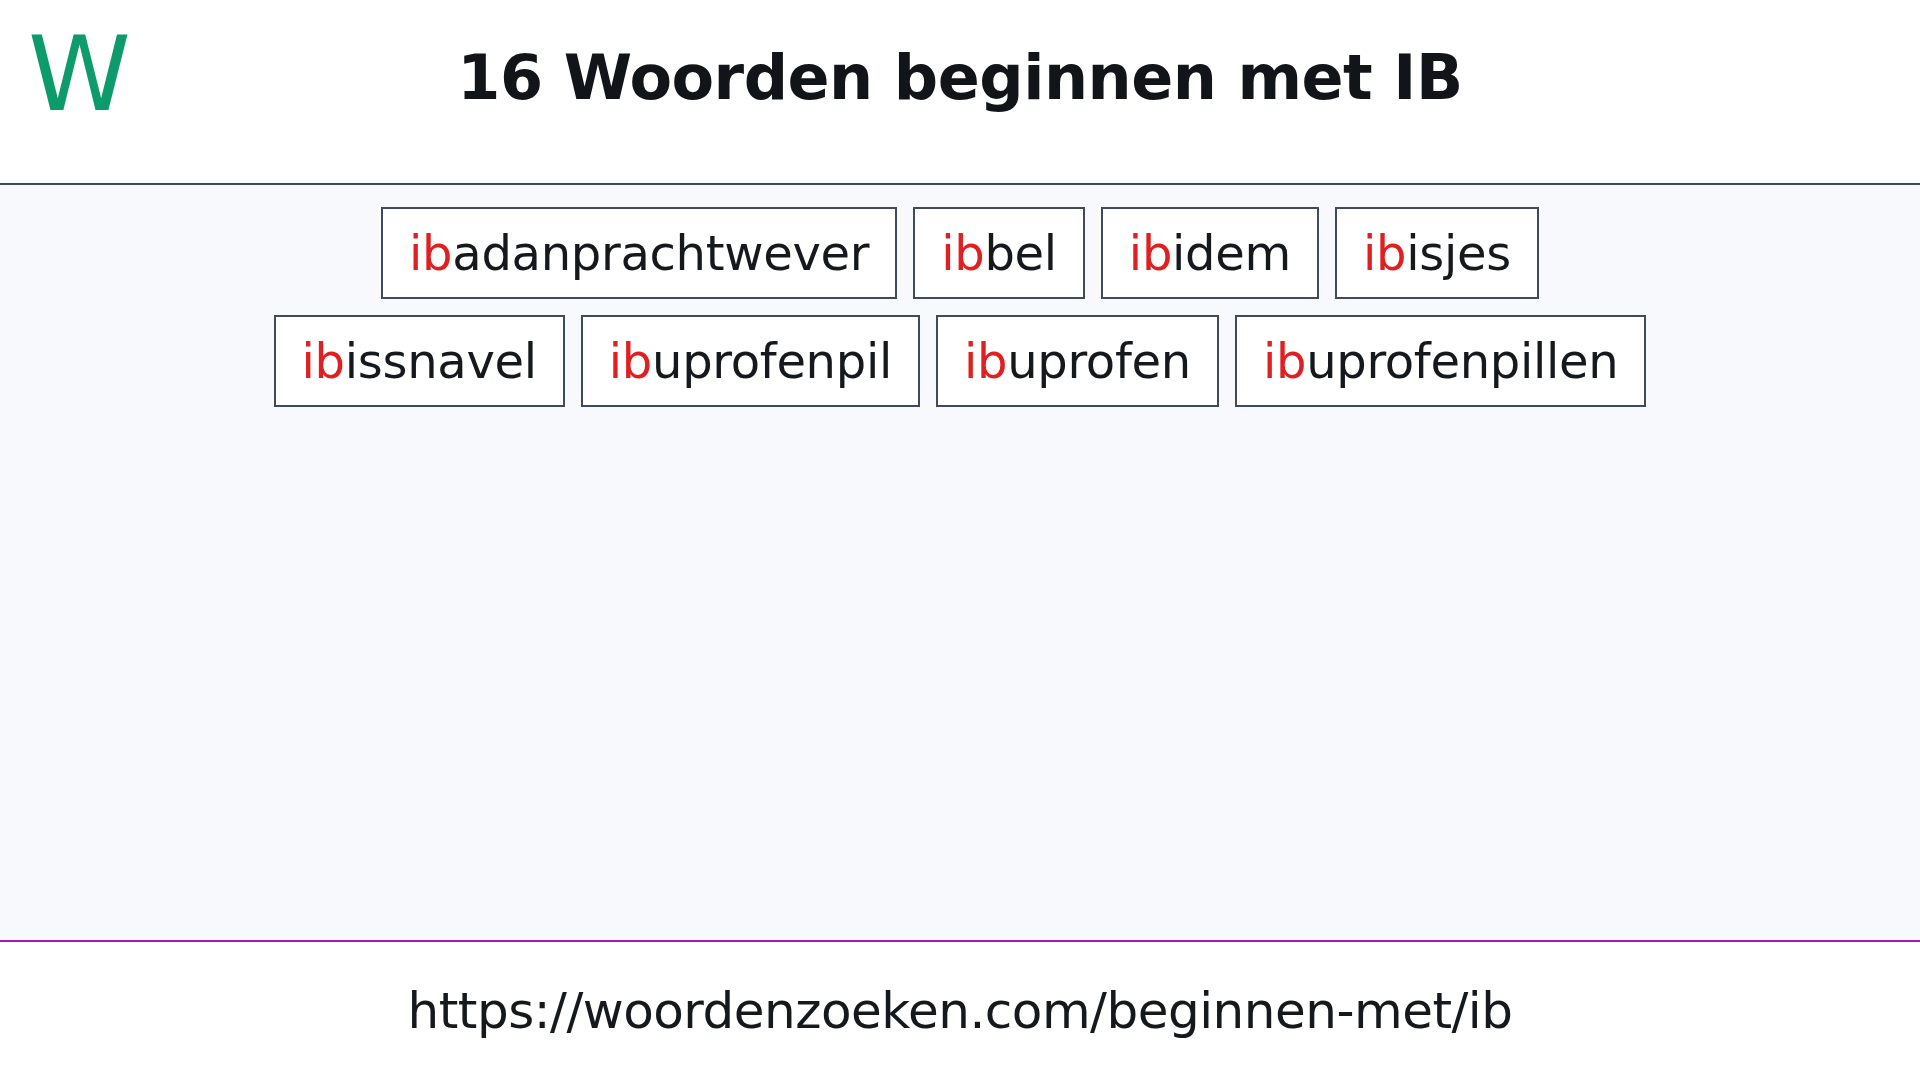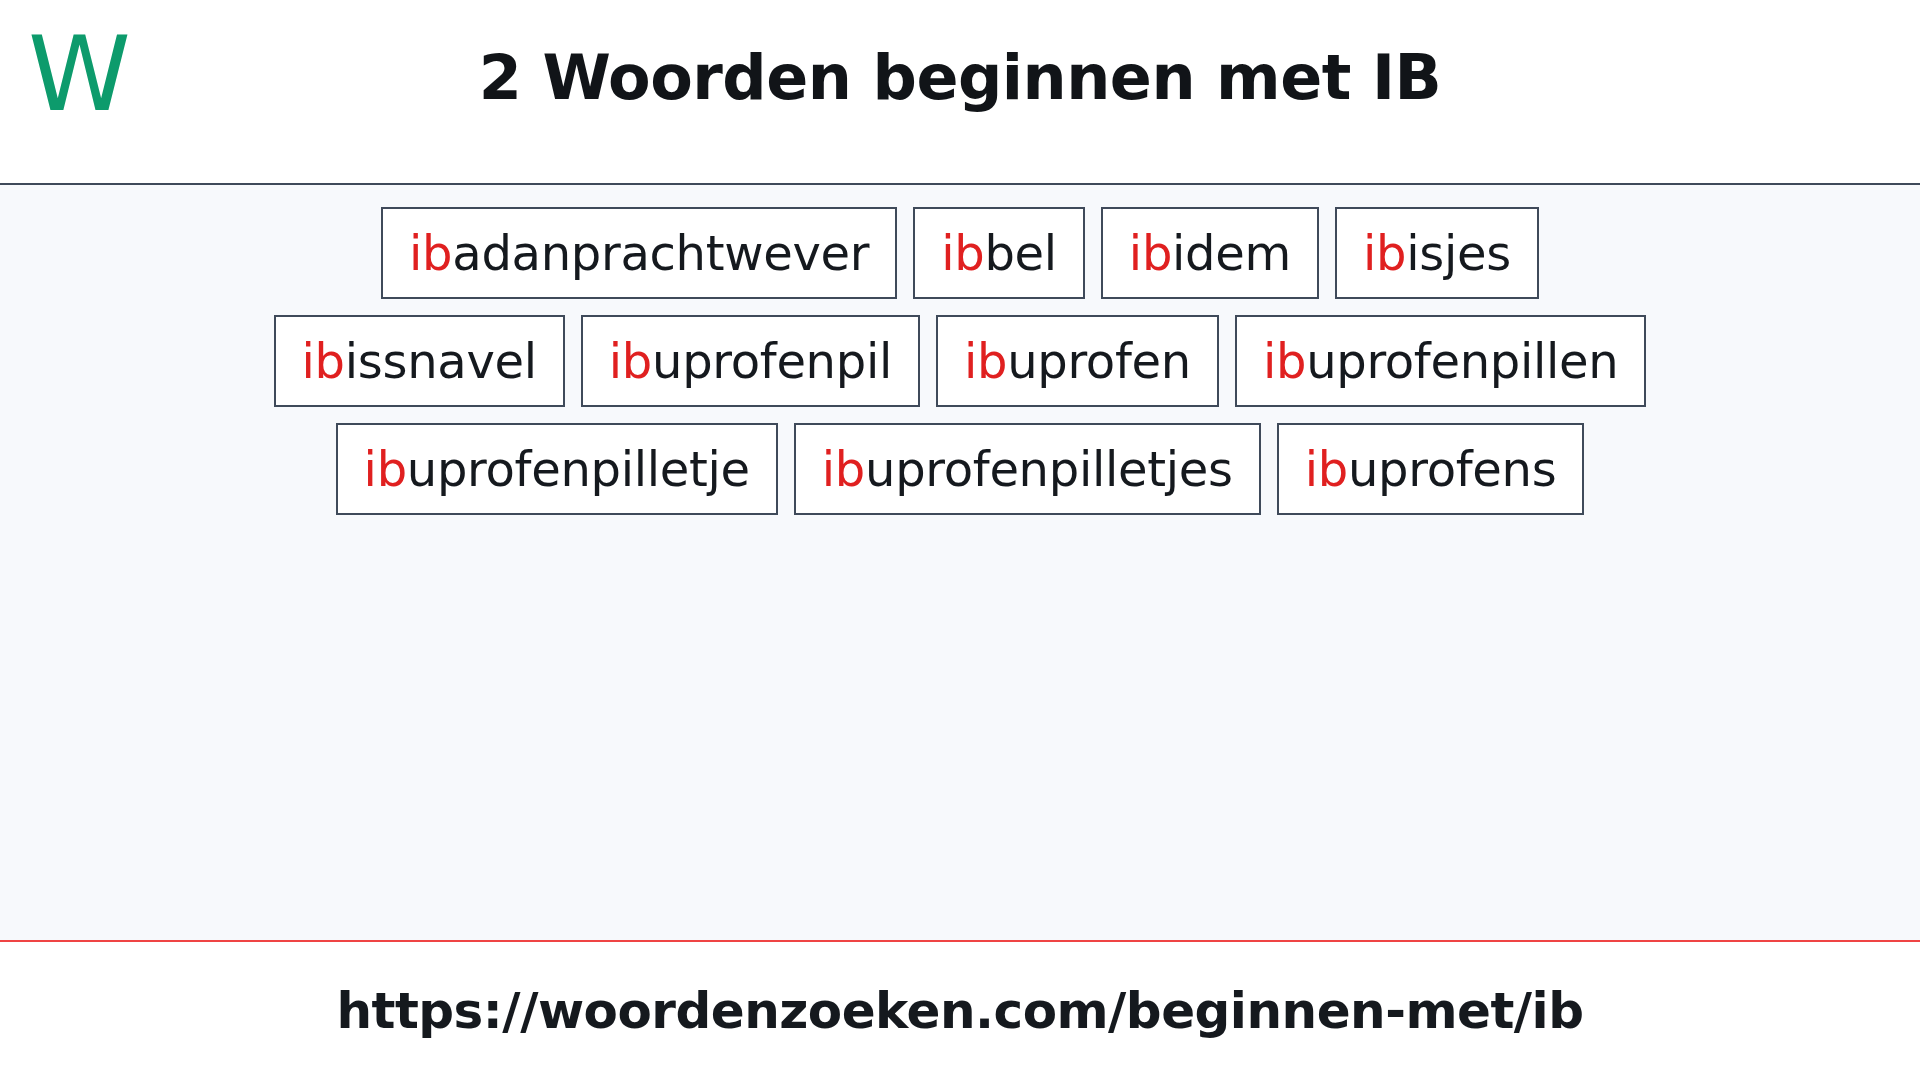--- a/index.html
+++ b/index.html
@@ -54,21 +54,21 @@
     color: #111418;
     font-family: "DejaVu Sans", sans-serif;
     letter-spacing: -0.5px;
     white-space: nowrap;
   }
 
   
   .main {
     flex: 1 1 auto;
     background: #f7f9fc;
-    border-bottom: 2px solid #ef4444;
+    border-bottom: 2px solid #a21caf;
     padding: 22px 40px 0 40px;
     box-sizing: border-box;
   }
   .word-rows {
     display: flex;
     flex-direction: column;
     gap: 16px;
   }
   .word-row {
     display: flex;
@@ -107,33 +107,33 @@
     background: #ffffff;
     display: flex;
     align-items: center;
     justify-content: center;
   }
   .footer-url {
     font-size: 50px;
     line-height: 56px;
     color: #15191e;
     font-family: "DejaVu Sans", sans-serif;
-    font-weight: 700;
+    font-weight: 400;
     letter-spacing: -0.5px;
     white-space: nowrap;
   }
 </style>
 </head>
 <body>
 
 <div class="page">
 
   <div class="header">
     <div class="logo">W</div>
-    <div class="page-title">2 Woorden beginnen met IB</div>
+    <div class="page-title">16 Woorden beginnen met IB</div>
   </div>
 
   <div class="main">
     <div class="word-rows">
         <div class="word-row">
           <div class="word-box">
             <span class="word-text"><span class="hl">ib</span><span>adanprachtwever</span></span>
           </div>
           <div class="word-box">
             <span class="word-text"><span class="hl">ib</span><span>bel</span></span>
@@ -152,31 +152,20 @@
           <div class="word-box">
             <span class="word-text"><span class="hl">ib</span><span>uprofenpil</span></span>
           </div>
           <div class="word-box">
             <span class="word-text"><span class="hl">ib</span><span>uprofen</span></span>
           </div>
           <div class="word-box">
             <span class="word-text"><span class="hl">ib</span><span>uprofenpillen</span></span>
           </div>
         </div>
-        <div class="word-row">
-          <div class="word-box">
-            <span class="word-text"><span class="hl">ib</span><span>uprofenpilletje</span></span>
-          </div>
-          <div class="word-box">
-            <span class="word-text"><span class="hl">ib</span><span>uprofenpilletjes</span></span>
-          </div>
-          <div class="word-box">
-            <span class="word-text"><span class="hl">ib</span><span>uprofens</span></span>
-          </div>
-        </div>
       </div>
   </div>
 
   <div class="footer">
     <div class="footer-url">https://woordenzoeken.com/beginnen-met/ib</div>
   </div>
 
 </div>
 
 </body></html>

